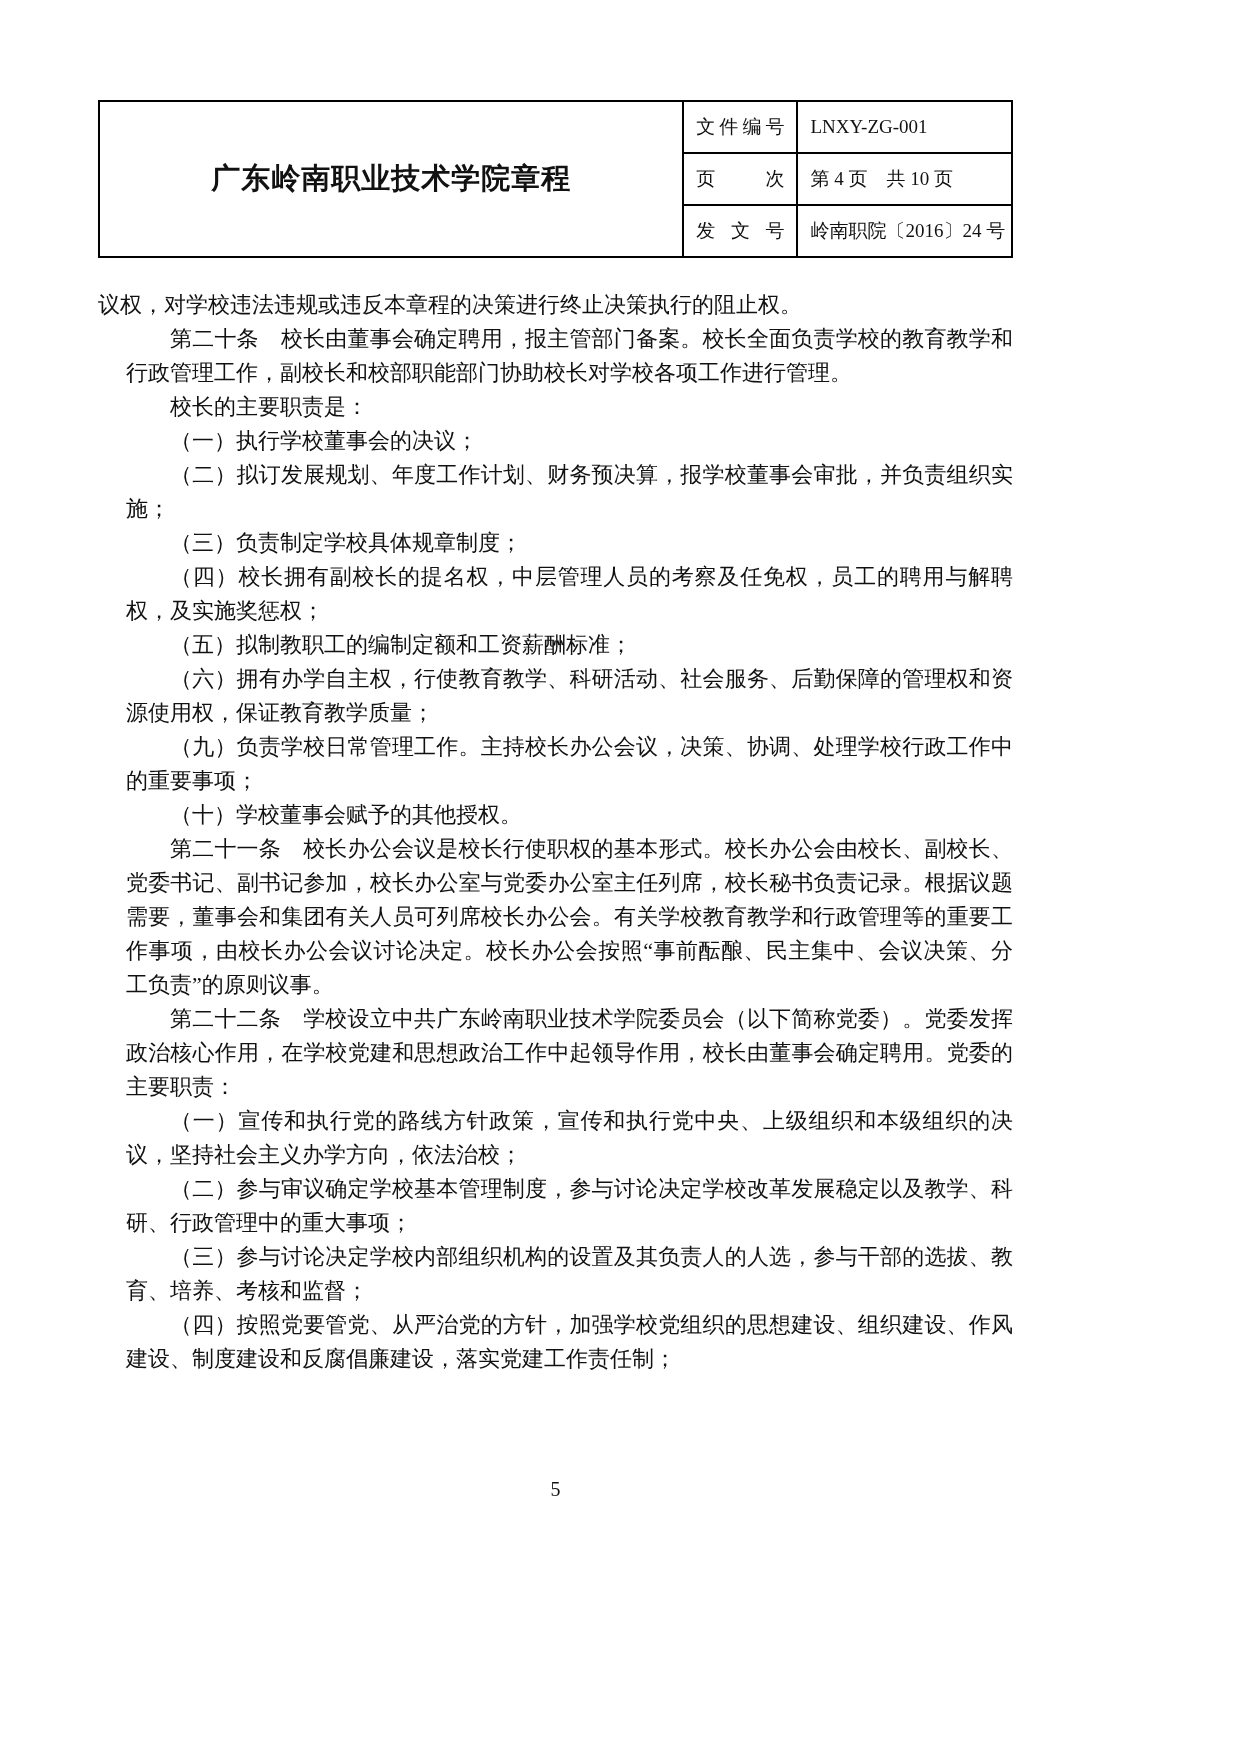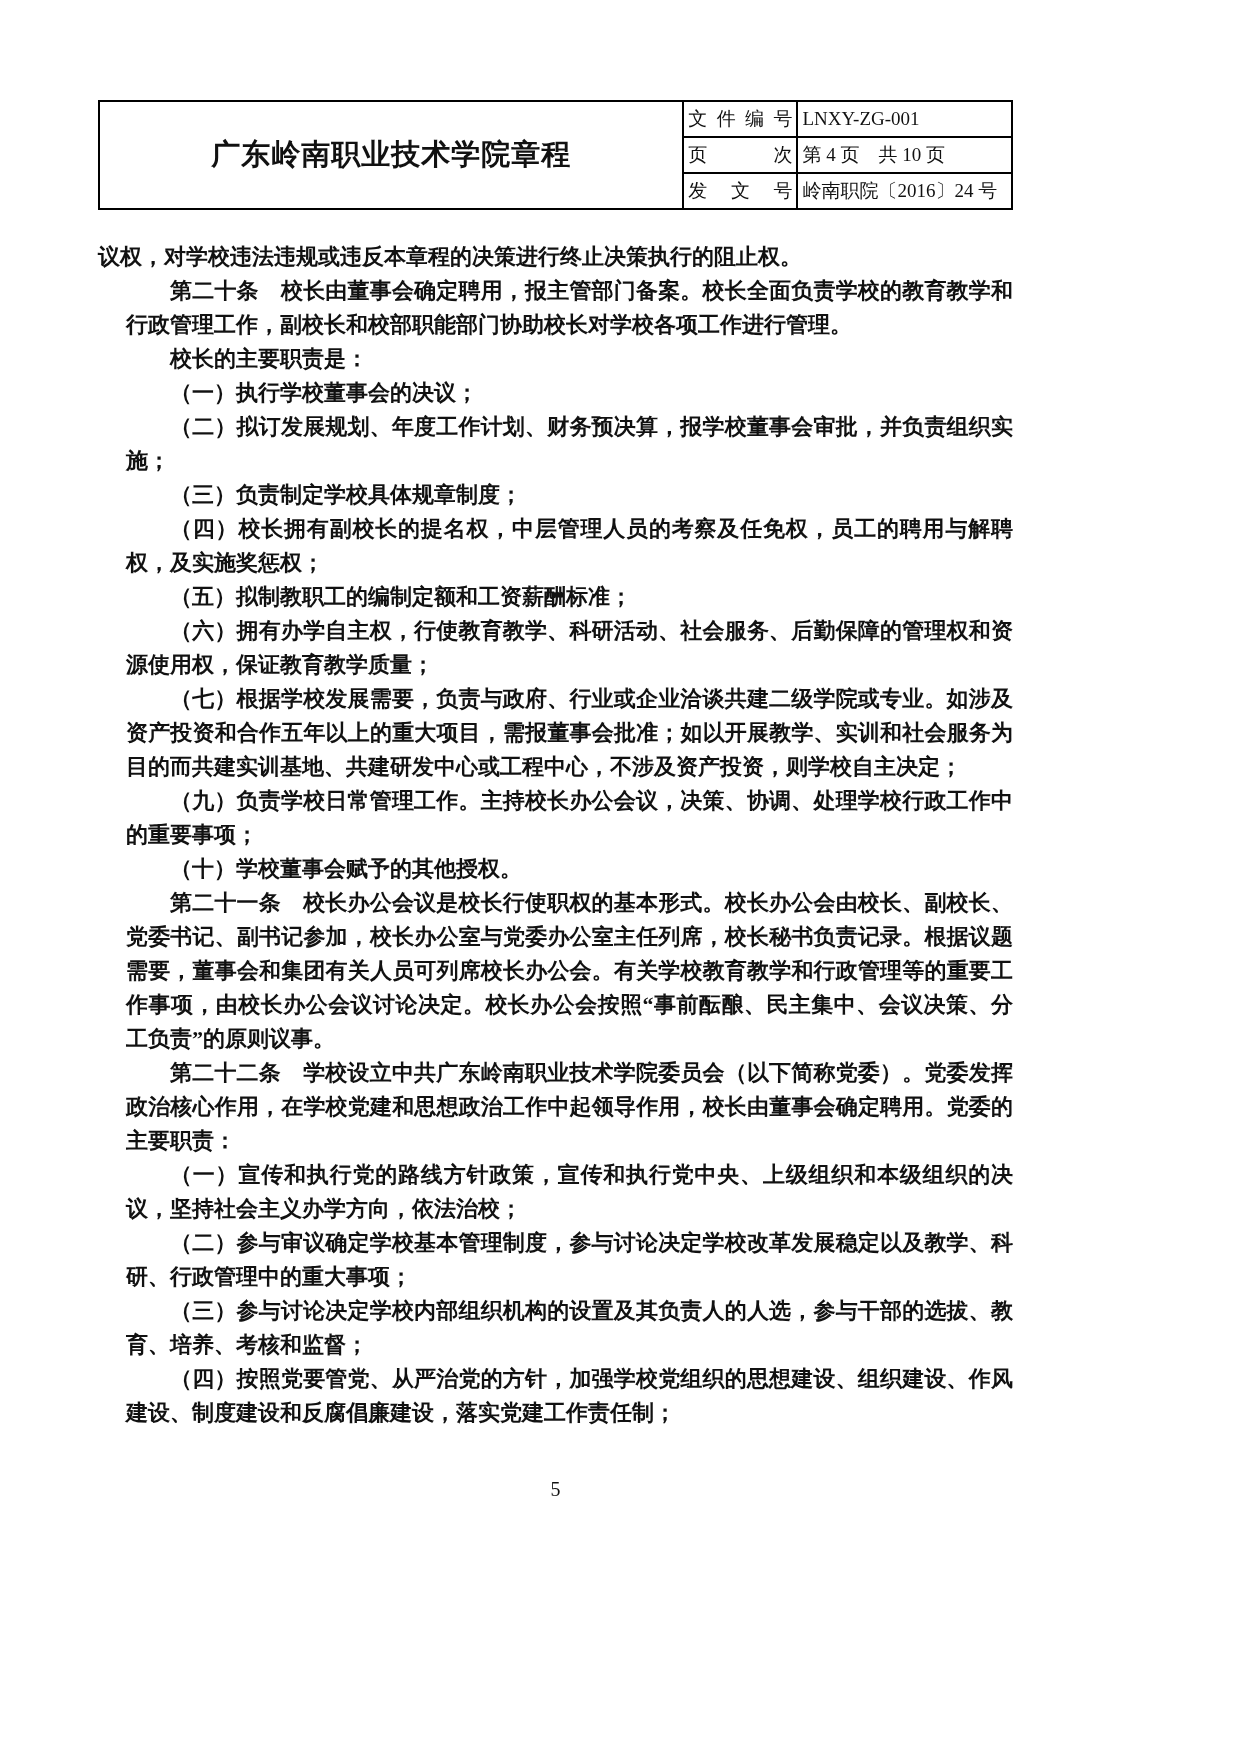--- a/index.html
+++ b/index.html
@@ -24,21 +24,21 @@
   }
 
   table.header-table {
     width: 100%;
     border-collapse: collapse;
     table-layout: fixed;
   }
   table.header-table td {
     border: 2px solid #000;
     height: 32px;
-    padding: 4px;
+    padding: 12px;
     vertical-align: middle;
   }
   td.title-cell {
     width: 64%;
     text-align: center;
     font-size: 29px;
     font-weight: bold;
     letter-spacing: 1px;
     border-radius: 26px;
   }
@@ -57,21 +57,20 @@
     text-align: left;
     margin-left: 32px;
   }
 
   .doc-body {
     margin-top: 30px;
     font-size: 22px;
     line-height: 34px;
     text-align: justify;
     text-justify: inter-ideograph;
-    font-weight: bold;
   }
   .doc-body p.para { margin: 0; }
   .doc-body p.para.indent { text-indent: 2em; margin-left: 28px; }
 
   .page-footer {
     position: absolute;
     left: 98px;
     top: 1478px;
     width: 915px;
     text-align: center;
@@ -105,21 +104,20 @@
     <div class="doc-body">
         <p class="para">议权，对学校违法违规或违反本章程的决策进行终止决策执行的阻止权。</p>
         <p class="para indent">第二十条　校长由董事会确定聘用，报主管部门备案。校长全面负责学校的教育教学和行政管理工作，副校长和校部职能部门协助校长对学校各项工作进行管理。</p>
         <p class="para indent">校长的主要职责是：</p>
         <p class="para indent">（一）执行学校董事会的决议；</p>
         <p class="para indent">（二）拟订发展规划、年度工作计划、财务预决算，报学校董事会审批，并负责组织实施；</p>
         <p class="para indent">（三）负责制定学校具体规章制度；</p>
         <p class="para indent">（四）校长拥有副校长的提名权，中层管理人员的考察及任免权，员工的聘用与解聘权，及实施奖惩权；</p>
         <p class="para indent">（五）拟制教职工的编制定额和工资薪酬标准；</p>
         <p class="para indent">（六）拥有办学自主权，行使教育教学、科研活动、社会服务、后勤保障的管理权和资源使用权，保证教育教学质量；</p>
-        <p class="para indent">（七）根据学校发展需要，负责与政府、行业或企业洽谈共建二级学院或专业。如涉及资产投资和合作五年以上的重大项目，需报董事会批准；如以开展教学、实训和社会服务为目的而共建实训基地、共建研发中心或工程中心，不涉及资产投资，则学校自主决定；</p>
         <p class="para indent">（九）负责学校日常管理工作。主持校长办公会议，决策、协调、处理学校行政工作中的重要事项；</p>
         <p class="para indent">（十）学校董事会赋予的其他授权。</p>
         <p class="para indent">第二十一条　校长办公会议是校长行使职权的基本形式。校长办公会由校长、副校长、党委书记、副书记参加，校长办公室与党委办公室主任列席，校长秘书负责记录。根据议题需要，董事会和集团有关人员可列席校长办公会。有关学校教育教学和行政管理等的重要工作事项，由校长办公会议讨论决定。校长办公会按照“事前酝酿、民主集中、会议决策、分工负责”的原则议事。</p>
         <p class="para indent">第二十二条　学校设立中共广东岭南职业技术学院委员会（以下简称党委）。党委发挥政治核心作用，在学校党建和思想政治工作中起领导作用，校长由董事会确定聘用。党委的主要职责：</p>
         <p class="para indent">（一）宣传和执行党的路线方针政策，宣传和执行党中央、上级组织和本级组织的决议，坚持社会主义办学方向，依法治校；</p>
         <p class="para indent">（二）参与审议确定学校基本管理制度，参与讨论决定学校改革发展稳定以及教学、科研、行政管理中的重大事项；</p>
         <p class="para indent">（三）参与讨论决定学校内部组织机构的设置及其负责人的人选，参与干部的选拔、教育、培养、考核和监督；</p>
         <p class="para indent">（四）按照党要管党、从严治党的方针，加强学校党组织的思想建设、组织建设、作风建设、制度建设和反腐倡廉建设，落实党建工作责任制；</p>
       </div>
 

